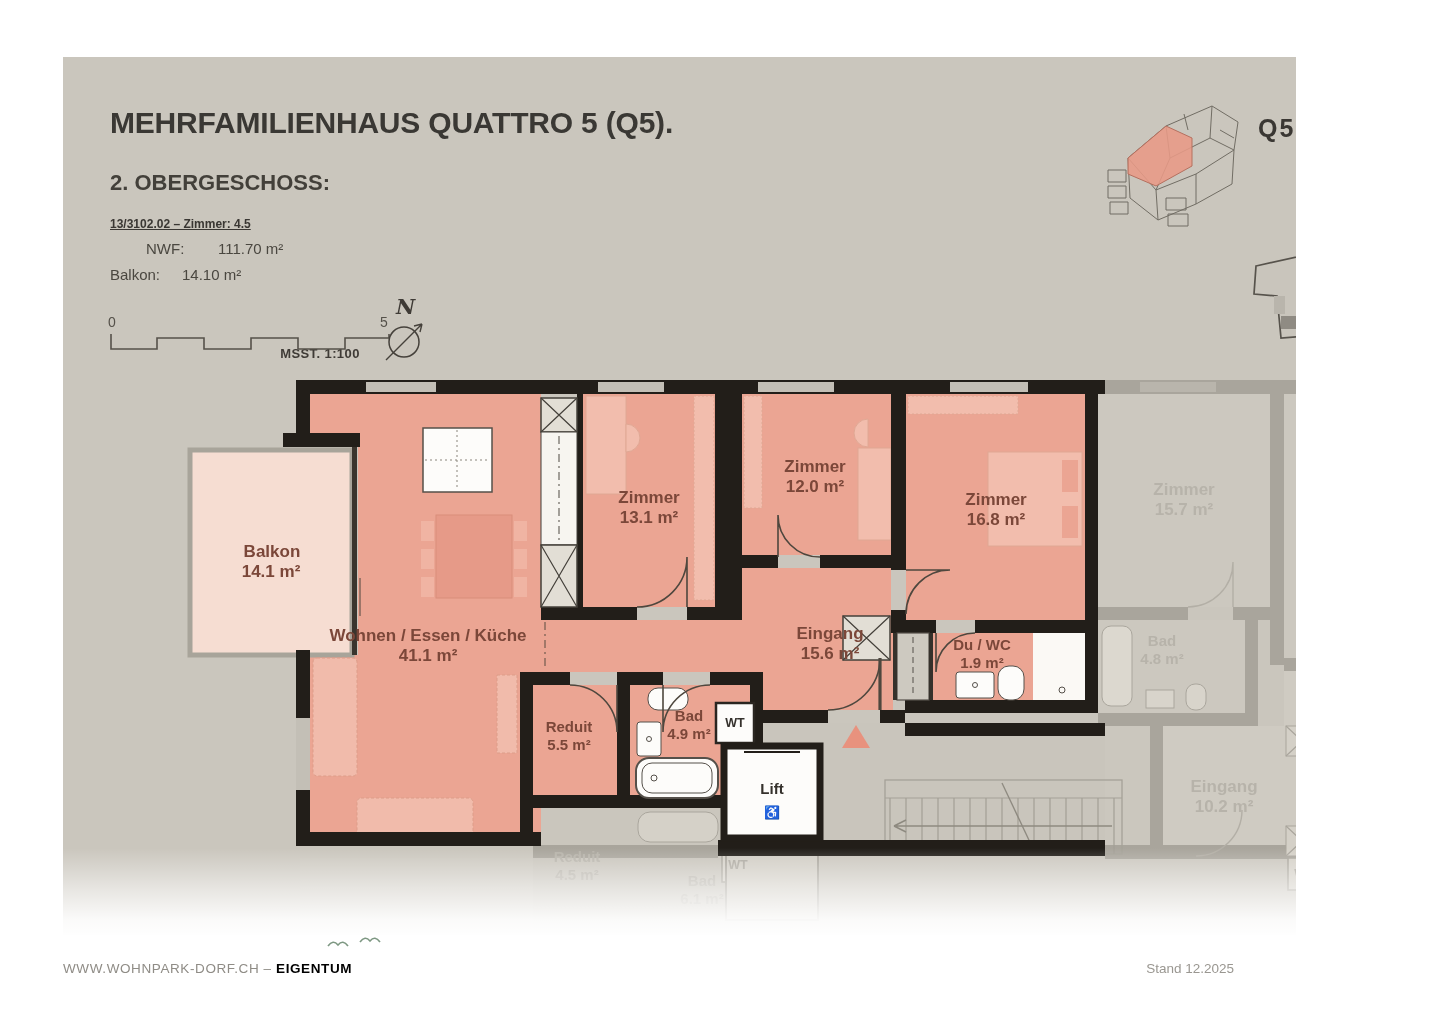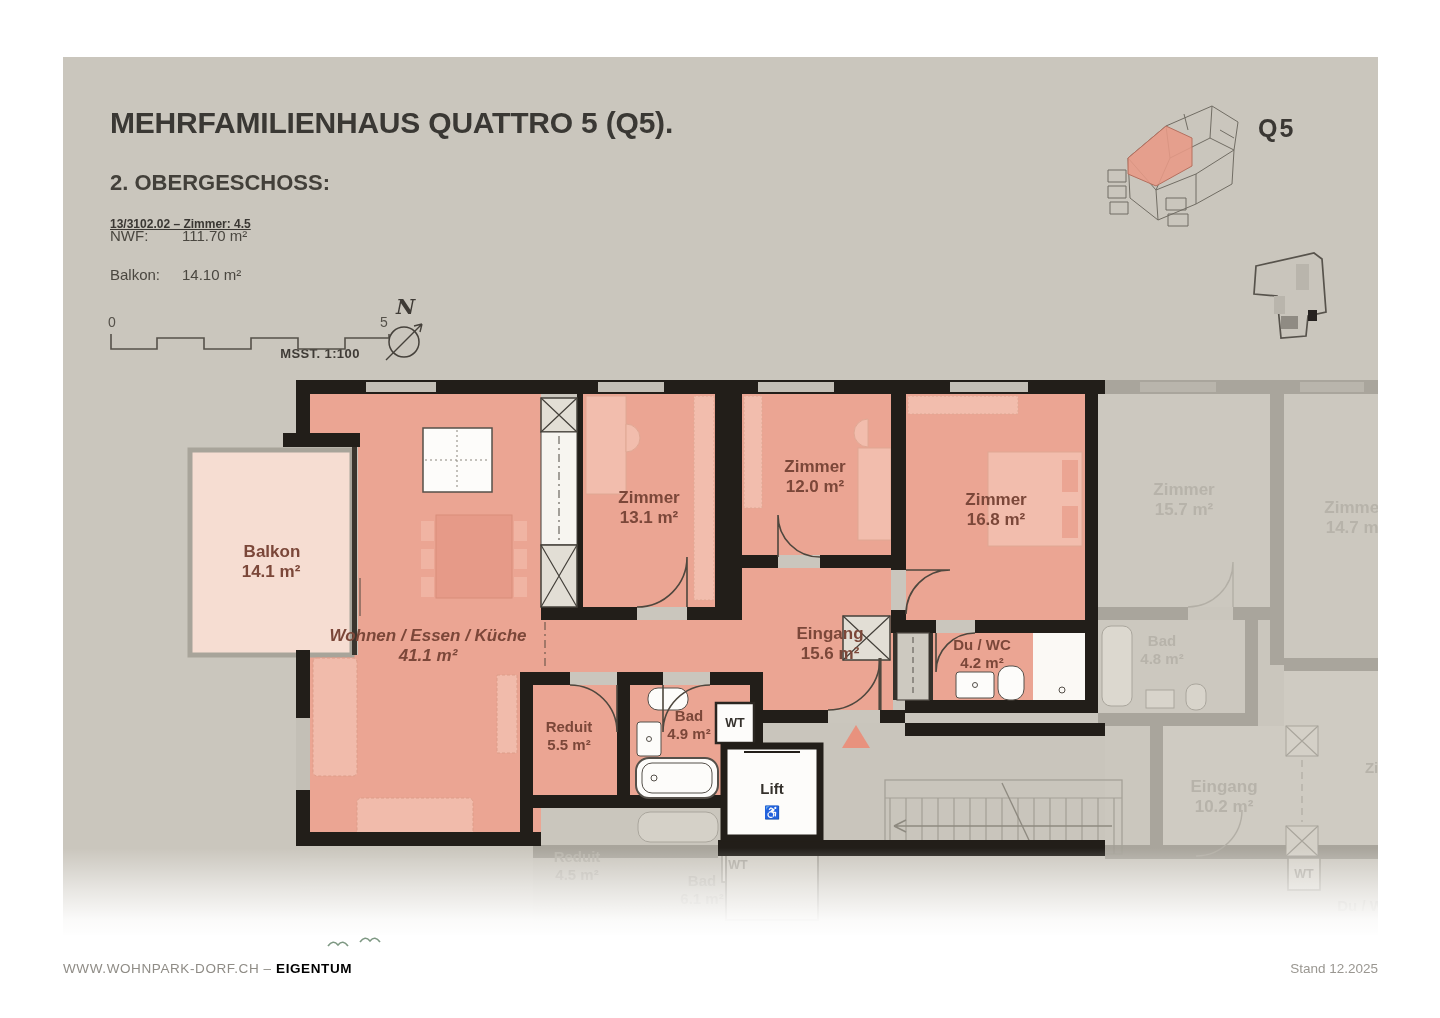--- a/index.html
+++ b/index.html
@@ -1,18 +1,18 @@
 <!DOCTYPE html>
 <html><head>
 <meta charset="utf-8">
 <style>
   * { box-sizing: border-box; margin: 0; padding: 0; }
   html,body { background:#fff; }
   body { font-family:"Liberation Sans", sans-serif; }
-  .page { position:relative; width:1440px; height:1018px; background:#ffffff; overflow:hidden; }
+  .page { position:relative; width:1296px; height:1018px; background:#ffffff; overflow:hidden; }
   .panel { position:absolute; left:63px; top:57px; width:1315px; height:878px; background:#cac6bd; }
 
   
   .title { position:absolute; left:110px; top:106px; font-size:30px; font-weight:700; letter-spacing:-0.2px; color:#3a3834; white-space:nowrap; }
   .floor { position:absolute; left:110px; top:170px; font-size:22px; font-weight:700; color:#43403a; }
   .unit  { position:absolute; left:110px; top:217px; font-size:12px; font-weight:700; color:#3a3733;text-decoration:underline; }
   .meta  { position:absolute; left:110px; font-size:15px; color:#4a4740; }
   .meta .val { position:absolute; left:72px; white-space:nowrap; }
 
   
@@ -44,21 +44,21 @@
 </style>
 </head>
 <body>
 
 <div class="page">
   <div class="panel"></div>
 
   <div class="title">MEHRFAMILIENHAUS QUATTRO 5 (Q5).</div>
   <div class="floor">2. OBERGESCHOSS:</div>
   <div class="unit">13/3102.02 – Zimmer: 4.5</div>
-  <div class="meta" style="top:227px;">
+  <div class="meta" style="top:240px;margin-left:36px;">
     <span>NWF:</span>
     <span class="val">111.70 m²</span>
   </div>
   <div class="meta" style="top:266px;">
     <span>Balkon:</span>
     <span class="val">14.10 m²</span>
   </div>
 
   <span class="scale-num" style="left:108px; top:314px;">0</span>
   <span class="scale-num" style="left:380px; top:314px;">5</span>
@@ -282,21 +282,21 @@
 
       <g>
         <path d="M545,622 V670" stroke="#8a6a5c" stroke-width="1.5" stroke-dasharray="8 4 2 4" fill="none"></path>
       </g>
     </svg>
 
     <div class="rl" style="left:271px; top:562px;text-align:right;">
       <span>Balkon</span>
         <span>14.1 m²</span>
       </div>
-    <div class="rl" style="left:428px; top:646px;font-style:italic;">
+    <div class="rl" style="left:428px; top:646px;">
       <span>Wohnen / Essen / Küche</span>
         <span>41.1 m²</span>
       </div>
     <div class="rl" style="left:649px; top:508px;">
       <span>Zimmer</span>
         <span>13.1 m²</span>
       </div>
     <div class="rl" style="left:815px; top:477px;">
       <span>Zimmer</span>
         <span>12.0 m²</span>
@@ -304,21 +304,21 @@
     <div class="rl" style="left:996px; top:510px;">
       <span>Zimmer</span>
         <span>16.8 m²</span>
       </div>
     <div class="rl" style="left:830px; top:644px;">
       <span>Eingang</span>
         <span>15.6 m²</span>
       </div>
     <div class="rl small" style="left:982px; top:654px;">
       <span>Du / WC</span>
-        <span>4.2 m²</span>
+        <span>1.9 m²</span>
       </div>
     <div class="rl small" style="left:569px; top:736px;">
       <span>Reduit</span>
         <span>5.5 m²</span>
       </div>
     <div class="rl small" style="left:689px; top:725px;">
       <span>Bad</span>
         <span>4.9 m²</span>
       </div>
 

